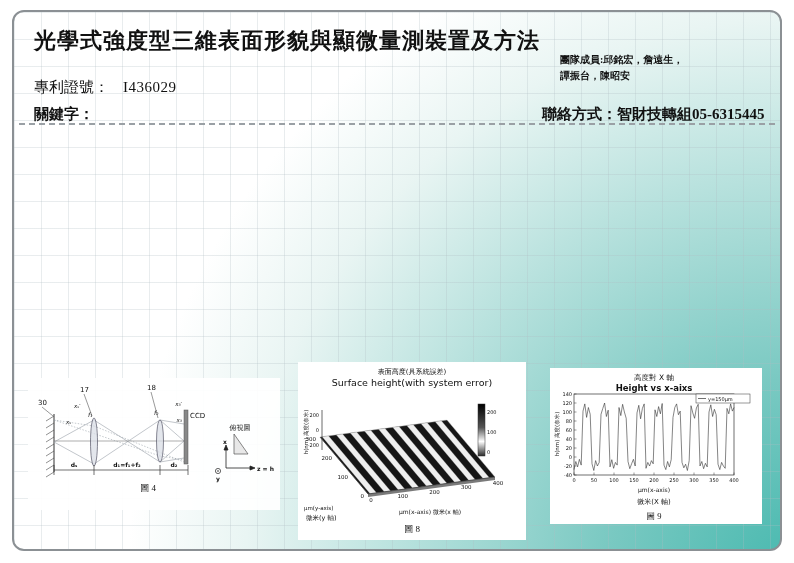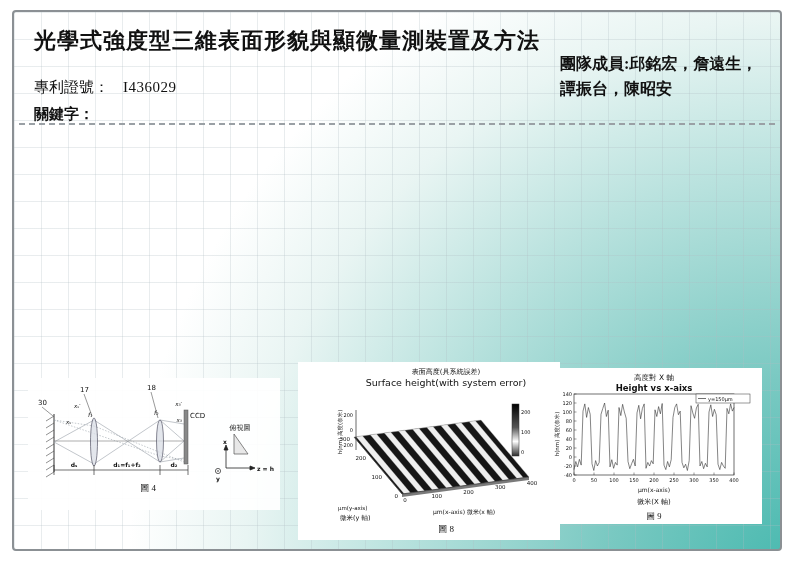--- a/index.html
+++ b/index.html
@@ -3,48 +3,48 @@
 <meta charset="utf-8">
 <style>
   html,body{margin:0;padding:0;}
   body{
     width:794px;height:563px;position:relative;background:#ffffff;
     font-family:"Liberation Serif","DejaVu Serif",serif;
     overflow:hidden;color:#1a1a1a;
   }
   .frame{
     position:absolute;left:12px;top:10px;width:766px;height:537px;
-    border:2px solid #8b9094;border-radius:4px;
+    border:2px solid #8b9094;border-radius:12px;
     background:
       repeating-linear-gradient(to right, rgba(175,188,194,0.28) 0 1px, transparent 1px 27px),
       repeating-linear-gradient(to bottom, rgba(175,188,194,0.28) 0 1px, transparent 1px 27px),
       radial-gradient(circle 900px at 103% 105%, #45b8ae 0%, #7ac9c2 22%, #b9e2de 45%, #e9f5f3 62%, rgba(255,255,255,0) 75%),
       #ffffff;
   }
   .title{
     position:absolute;left:20px;top:14px;margin:0;
     font-size:22px;font-weight:bold;letter-spacing:1px;color:#111;
   }
   .team{
     position:absolute;left:546px;top:40px;width:224px;
-    font-size:16px;font-weight:bold;line-height:1.55;color:#111;
+    font-size:10px;font-weight:bold;line-height:1.55;color:#111;
   }
   .patent-row{position:absolute;left:20px;top:66px;font-size:15px;font-weight:normal;color:#111;}
   .patent-val{margin-left:14px;letter-spacing:0.5px;}
   .keywords-row{position:absolute;left:20px;top:93px;font-size:15px;font-weight:bold;color:#111;}
   .contact{position:absolute;left:528px;top:93px;font-size:15px;font-weight:bold;color:#111;}
   .dashed-sep{position:absolute;left:5px;right:5px;top:111px;border-top:2.5px dashed #9aa0a5;}
   .abstract{
     position:absolute;left:16px;top:126px;width:742px;margin:0;
     font-size:24.5px;line-height:1.25;text-align:justify;color:#1c1c1c;
   }
   .figbox{position:absolute;background:#ffffff;}
   .figbox svg{display:block;width:100%;height:100%;}
   #fig4{left:14px;top:366px;width:252px;height:132px;background:rgba(255,255,255,0.92);}
-  #fig8{left:284px;top:350px;width:228px;height:178px;padding-left:34px;}
+  #fig8{left:284px;top:350px;width:228px;height:178px;}
   #fig9{left:536px;top:356px;width:212px;height:156px;}
   text{font-family:"DejaVu Sans","Liberation Sans",sans-serif;fill:#111;}
   .serif-t{font-family:"Liberation Serif","DejaVu Serif",serif;}
 </style>
 </head>
 <body>
 
 <div class="frame">
 
   <h1 class="title">光學式強度型三維表面形貌與顯微量測裝置及方法</h1>
@@ -55,20 +55,21 @@
   </div>
 
   <div class="patent-row">
     <span>專利證號：</span><span class="patent-val">I436029</span>
   </div>
 
   <div class="keywords-row">
     <span>關鍵字：</span>
   </div>
 
+  <div class="contact">聯絡方式：智財技轉組05-6315445</div>
 
   <div class="dashed-sep"></div>
 
 
   <div class="figbox" id="fig4">
     <svg viewBox="0 0 252 132">
 
       <line x1="26" y1="36" x2="26" y2="94" stroke="#333" stroke-width="1"></line>
       <g stroke="#444" stroke-width="0.6">
         <line x1="18" y1="43" x2="26" y2="38"></line>

